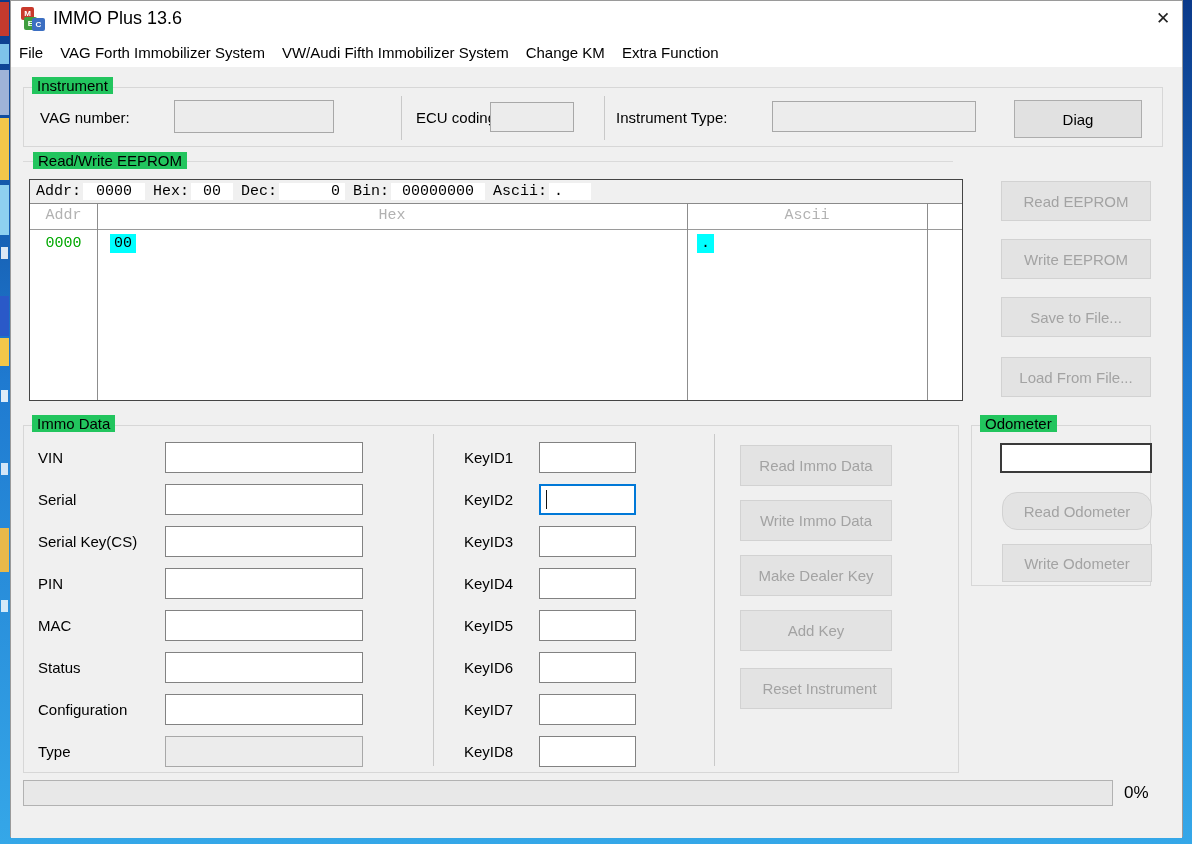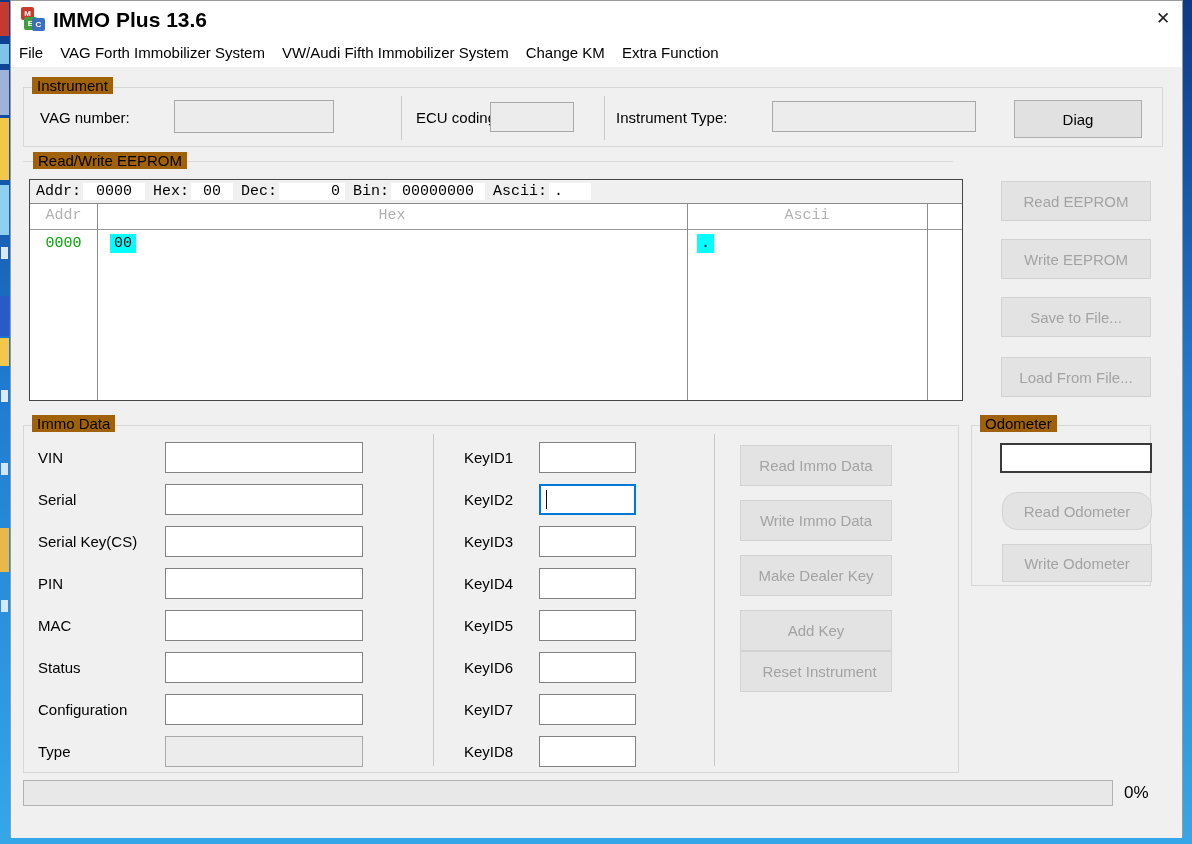--- a/index.html
+++ b/index.html
@@ -15,31 +15,31 @@
     background:#f0f0f0;border:1px solid #9a9a9a;box-sizing:border-box;
   }
   
   .titlebar{position:absolute;left:0;top:0;width:100%;height:36px;background:#fff;}
   .appicon{position:absolute;left:10px;top:6px;width:24px;height:24px;}
   .cube{position:absolute;width:13px;height:13px;color:#fff;font-size:8px;font-weight:bold;
         text-align:center;line-height:13px;border-radius:2px;}
   .cube.r{left:0;top:0;background:#c9392c;}
   .cube.g{left:3px;top:10px;background:#3f9e3f;}
   .cube.b{left:11px;top:11px;background:#3c6fc2;}
-  .apptitle{position:absolute;left:42px;top:7px;font-size:21px;font-weight:bold;}
+  .apptitle{position:absolute;left:42px;top:7px;font-size:18px;}
   .closebtn{position:absolute;left:1135px;top:4px;width:34px;height:28px;
             text-align:center;line-height:28px;font-size:17px;color:#222;}
   
   .menubar{position:absolute;left:0;top:36px;width:100%;height:30px;background:#fff;
            display:flex;align-items:center;padding-left:8px;box-sizing:border-box;gap:17px;}
   .menu-item{font-size:15px;white-space:nowrap;}
   .client{position:absolute;left:0;top:66px;width:100%;height:771px;background:#f0f0f0;}
   
   .group{position:absolute;border:1px solid #d7d7d7;box-sizing:border-box;}
-  .legend{position:absolute;top:-11px;left:8px;background:#a16207;padding:0 5px;font-size:15px;}
+  .legend{position:absolute;top:-11px;left:8px;background:#22c55e;padding:0 5px;font-size:15px;}
   .grouptop{position:absolute;border-top:1px solid #dadada;}
   .lbl{position:absolute;font-size:15px;line-height:31px;white-space:nowrap;}
   .vsep{position:absolute;width:1px;background:#c9c9c9;}
   
   .tb{position:absolute;box-sizing:border-box;background:#fff;border:1px solid #828282;
       font-size:15px;padding:0 6px;font-family:"Liberation Sans",sans-serif;outline:none;}
   .tb.dis{background:#ececec;border-color:#a8a8a8;}
   .tb.focus{border:2px solid #0078d7;}
   .caret{position:absolute;width:1px;height:19px;background:#111;}
   
@@ -197,21 +197,21 @@
     <input class="tb" style="left: 515px; top: 268px; width: 97px; height: 31px;" value="">
     <span class="lbl" style="left:440px;top:310px;">KeyID8</span>
     <input class="tb" style="left: 515px; top: 310px; width: 97px; height: 31px;" value="">
 
     <div class="vsep" style="left:690px;top:8px;height:332px;"></div>
 
     <div class="btn dis" style="left:716px;top:19px;width:152px;height:41px;">Read Immo Data</div>
     <div class="btn dis" style="left:716px;top:74px;width:152px;height:41px;">Write Immo Data</div>
     <div class="btn dis" style="left:716px;top:129px;width:152px;height:41px;">Make Dealer Key</div>
     <div class="btn dis" style="left:716px;top:184px;width:152px;height:41px;">Add Key</div>
-    <div class="btn dis" style="left:716px;top:225px;width:152px;height:41px;padding-left:7px;">Reset Instrument</div>
+    <div class="btn dis" style="left:716px;top:242px;width:152px;height:41px;padding-left:7px;">Reset Instrument</div>
   </div>
 
   <div class="group" style="left:960px;top:424px;width:180px;height:161px;">
     <span class="legend">Odometer</span>
     <input class="tb" style="left: 28px; top: 17px; width: 152px; height: 30px; border: 2px solid rgb(58, 58, 58);" value="">
     <div class="btn dis" style="left:30px;top:66px;width:150px;height:38px;border-radius:15px;">Read Odometer</div>
     <div class="btn dis" style="left:30px;top:118px;width:150px;height:38px;">Write Odometer</div>
   </div>
 
   <div class="pbar"></div>

